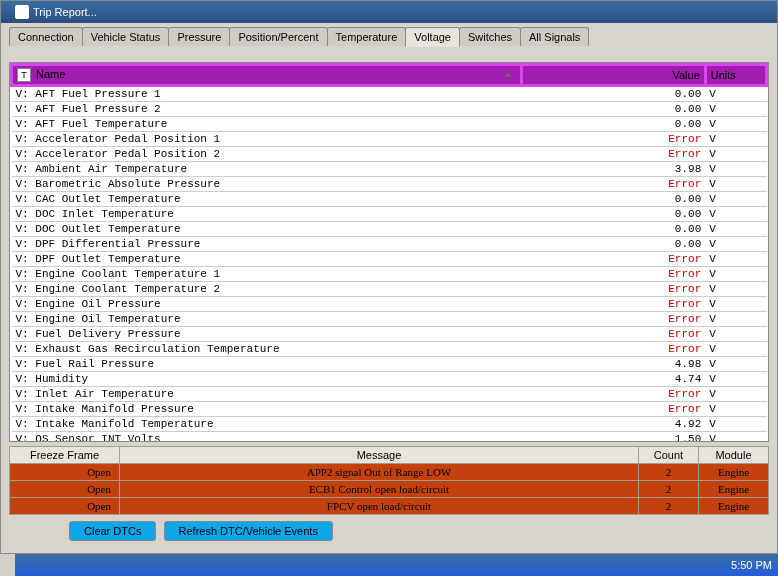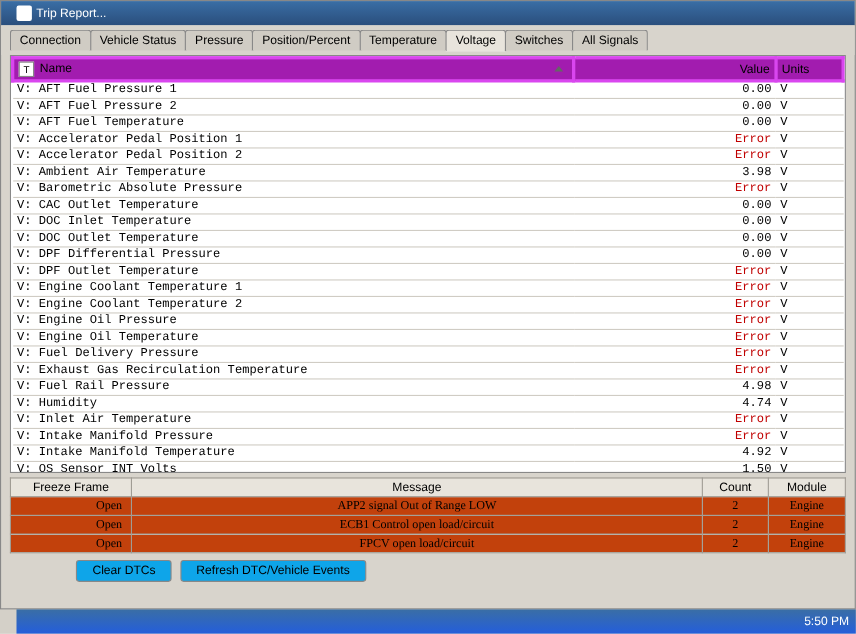--- a/index.html
+++ b/index.html
@@ -1,20 +1,20 @@
 <!DOCTYPE html>
 <html><head>
 <meta charset="utf-8">
 <style>
   * { box-sizing: border-box; font-family: Tahoma, sans-serif; font-size: 11px; }
   html,body { margin:0; padding:0; width:778px; height:576px; background:#d4d0c8; overflow:hidden; }
   .window { position:absolute; left:0; top:0; right:0; bottom:22px; background:#d8d4cc; border:1px solid #888; }
   .titlebar { height:22px; background:linear-gradient(to bottom,#3a6ea5,#2a4e7c); color:#fff; display:flex; align-items:center; padding:0 14px; gap:4px; }
   .titlebar .icon { width:14px; height:14px; background:#fff; border-radius:2px; display:inline-block; }
-  .tabs { display:flex; padding:4px 8px 4px 8px; gap:0; background:#d8d4cc; }
+  .tabs { display:flex; padding:4px 8px 16px 8px; gap:0; background:#d8d4cc; }
   .tab { padding:3px 8px; border:1px solid #888; border-bottom:none; background:#d0ccc4; margin-right:-1px; cursor:pointer; border-radius:3px 3px 0 0; font-family:Tahoma,sans-serif; }
   .tab.active { background:#e8e4dc; position:relative; z-index:2; border-bottom:1px solid #e8e4dc; margin-bottom:-1px; }
   .content { margin:0 8px 4px 8px; border:1px solid #888; background:#fff; height:380px; overflow:hidden; }
   table { border-collapse:collapse; width:100%; table-layout:fixed; }
   th { background:#a21caf; border:3px solid #d946ef; padding:2px 4px; text-align:left; font-weight:normal; height:18px; }
   td { border-bottom:1px solid #d0ccc4; padding:1px 4px; height:13px; font-family:'Courier New',monospace; white-space:nowrap; overflow:hidden; }
   .col-name { width:500px; }
   .col-val { width:180px; text-align:right; }
   .col-unit { width:60px; }
   .err { color:#c00000; }

